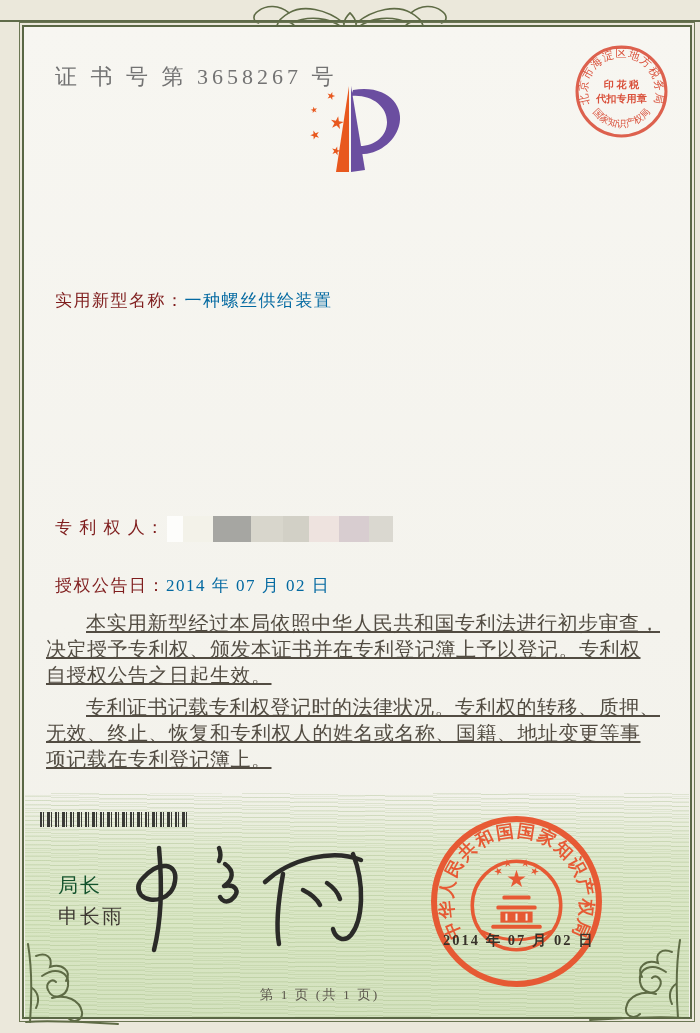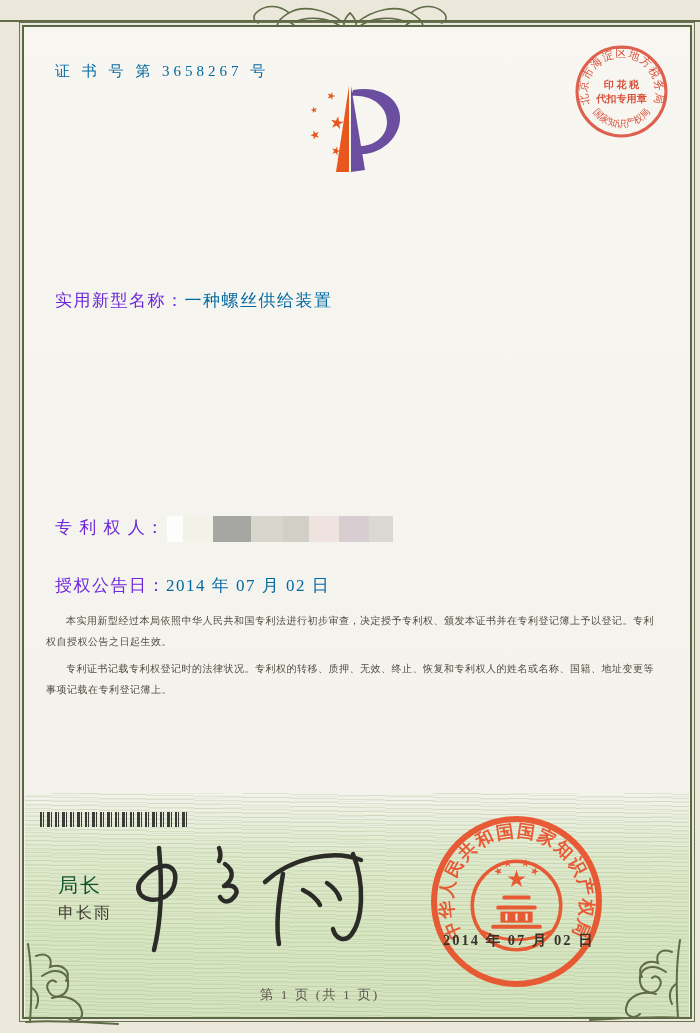--- a/index.html
+++ b/index.html
@@ -11,37 +11,37 @@
   .top-line{position:absolute;left:0;right:0;top:20px;height:2px;background:#5f6b49;}
   .top-ornament{position:absolute;left:228px;top:0px;width:244px;height:42px;}
   .frame{position:absolute;left:19px;top:22px;right:5px;bottom:11px;border:1px solid #6b7653;}
   .frame-inner{position:absolute;inset:2px;border:2px solid #5a6745;
     background:linear-gradient(180deg,#f7f6f1 0%,#f4f3ed 60%,#f2f1ea 100%);}
   .green-band{position:absolute;left:25px;right:11px;top:793px;bottom:16px;
     background:
       repeating-linear-gradient(1.2deg, rgba(138,168,102,0.20) 0 1px, rgba(0,0,0,0) 1px 4px),
       repeating-linear-gradient(-0.8deg, rgba(150,178,115,0.12) 0 1px, rgba(0,0,0,0) 1px 5px),
       linear-gradient(180deg, rgba(217,230,196,0) 0px, rgba(217,230,196,0.75) 60px, #d9e6c4 130px, #d4e2bf 100%);}
-  .cert-no{position:absolute;left:55px;top:62px;font-size:15px;letter-spacing:4px;color:#0369a1;}
+  .cert-no{position:absolute;left:55px;top:62px;font-size:22px;letter-spacing:4px;color:#737373;}
   .tax-stamp{position:absolute;left:574px;top:44px;width:95px;height:95px;opacity:.92;}
   .logo{position:absolute;left:287px;top:82px;width:130px;height:97px;}
   .title{position:absolute;left:0;right:0;top:183px;text-align:center;
     font-size:41px;font-weight:bold;letter-spacing:10px;color:#352a20;}
   .field{position:absolute;left:55px;font-size:17px;color:#46413a;letter-spacing:1.5px;white-space:nowrap;}
-  .field .lab{color:#6d28d9;}
+  .field .lab{color:#7f1d1d;}
   .field .val{color:#0369a1;margin-top:40px;}
   .redact-row{display:inline-flex;vertical-align:middle;height:26px;margin-left:2px;}
   .redact-block{display:inline-block;height:26px;}
   .body-text{position:absolute;left:46px;right:40px;top:610px;color:#524c42;}
-  .body-text p{margin:0 0 6px 0;font-size:10px;line-height:21px;text-indent:2em;
-    letter-spacing:0.5px;}
+  .body-text p{margin:0 0 6px 0;font-size:20px;line-height:26px;text-indent:2em;
+    letter-spacing:0.5px;text-decoration:underline;}
   .barcode{position:absolute;left:40px;top:812px;width:150px;height:15px;
     background:repeating-linear-gradient(90deg,#3a3a36 0 2px,rgba(0,0,0,0) 2px 3px,#3a3a36 3px 4px,rgba(0,0,0,0) 4px 7px,#3a3a36 7px 10px,rgba(0,0,0,0) 10px 11px,#3a3a36 11px 12px,rgba(0,0,0,0) 12px 15px);}
   .signer-title{position:absolute;left:58px;top:872px;font-size:20px;color:#14532d;letter-spacing:2px;}
-  .signer-name{position:absolute;left:58px;top:903px;font-size:16px;color:#3f3a33;letter-spacing:2px;}
+  .signer-name{position:absolute;left:58px;top:903px;font-size:20px;color:#3f3a33;letter-spacing:2px;}
   .signature{position:absolute;left:115px;top:836px;width:280px;height:118px;}
   .seal{position:absolute;left:428px;top:813px;width:177px;height:177px;}
   .seal-date{position:absolute;left:443px;top:931px;font-size:14.5px;letter-spacing:2px;color:#37322a;font-weight:bold;}
   .footer{position:absolute;left:0;right:78px;top:986px;text-align:center;
     font-size:13.5px;color:#5e5a4f;letter-spacing:2px;padding-left:17px;}
   .corner{position:absolute;width:100px;height:88px;}
   .corner.left{left:22px;top:938px;}
   .corner.right{left:586px;top:934px;transform:scaleX(-1);}
   svg text{font-family:"Liberation Serif","DejaVu Serif",serif;}
 </style>

